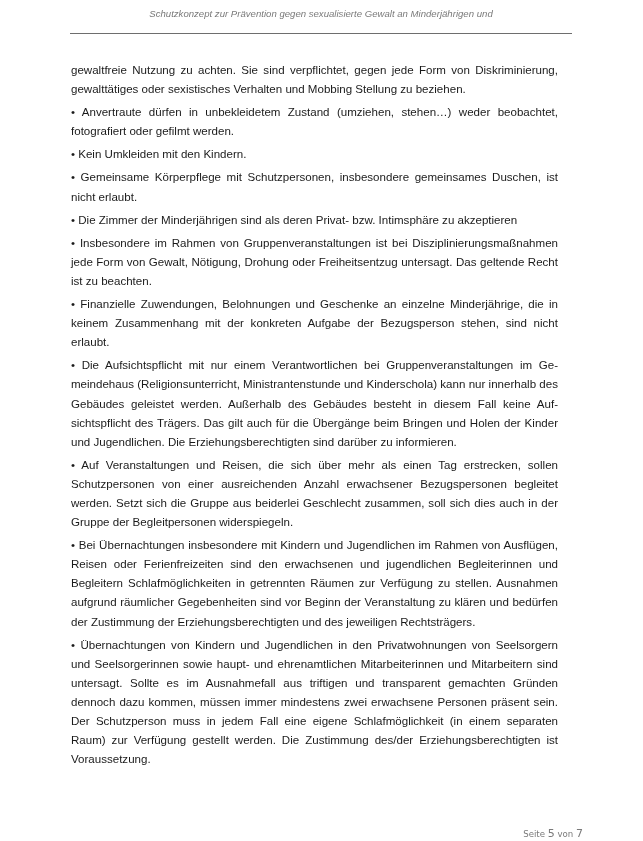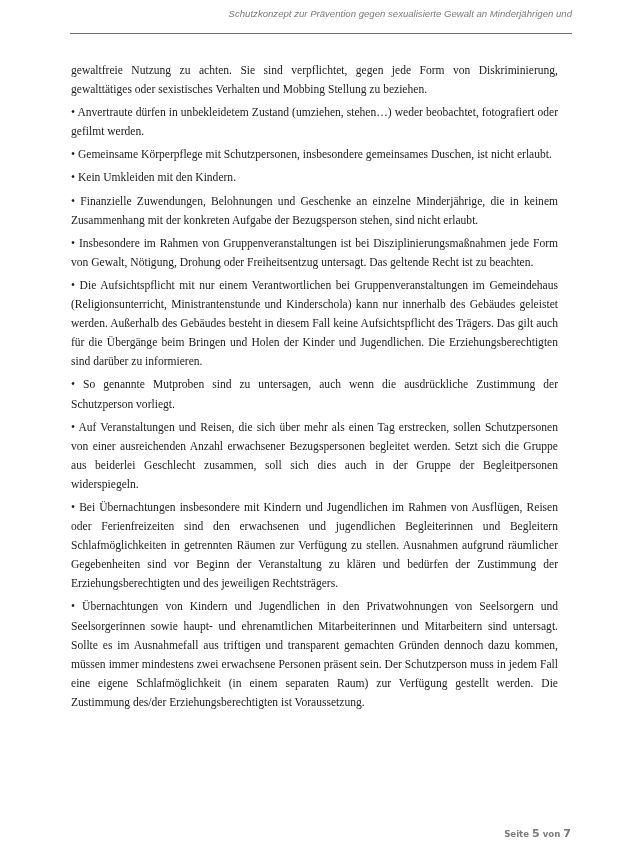--- a/index.html
+++ b/index.html
@@ -13,21 +13,21 @@
       position: relative;
       overflow: hidden;
       font-family: "Liberation Sans", sans-serif;
       color: #1a1a1a;
     }
     .page-header {
       position: absolute;
       left: 70px;
       top: 8px;
       width: 502px;
-      text-align: right;
+      text-align: center;
       font-style: italic;
       font-size: 9.6px;
       line-height: 11.5px;
       color: #7a7a7a;
     }
     .header-rule {
       position: absolute;
       left: 70px;
       top: 33px;
       width: 502px;
@@ -39,52 +39,50 @@
       left: 71px;
       top: 61px;
       width: 499px;
       font-size: 11.55px;
       line-height: 19.1px;
       text-align: justify;
       hyphens: manual;
     }
     .content p {
       margin: 0 12px 4px 0;
-      font-family: Liberation Serif, serif;
     }
     .page-number {
       position: absolute;
-      right: 72px;
+      right: 60px;
       top: 827px;
       font-size: 8.6px;
       color: #7a7a7a;
       font-family: "DejaVu Sans", sans-serif;
-      font-weight: bold;
     }
     .page-number .num {
       font-size: 11px;
     }
   </style>
 </head>
 <body>
 
 <div class="page-header">
   <div>Schutzkonzept zur Prävention gegen sexualisierte Gewalt an Minderjährigen und</div>
 </div>
 <div class="header-rule"></div>
 
 <div class="content">
   <p>gewaltfreie Nutzung zu achten. Sie sind verpflichtet, gegen jede Form von Diskriminierung, gewalttätiges oder sexistisches Verhalten und Mobbing Stellung zu beziehen.</p>
   <p>• Anvertraute dürfen in unbekleidetem Zustand (umziehen, stehen…) weder beobachtet, fotografiert oder gefilmt werden.</p>
+  <p>• Kein Umkleiden mit den Kindern.</p>
   <p>• Gemeinsame Körperpflege mit Schutzpersonen, insbesondere gemeinsames Duschen, ist nicht erlaubt.</p>
-  <p>• Kein Umkleiden mit den Kindern.</p>
+  <p>• Die Zimmer der Minderjährigen sind als deren Privat- bzw. Intimsphäre zu akzeptieren</p>
+  <p>• Insbesondere im Rahmen von Gruppenveranstaltungen ist bei Disziplinierungsmaßnahmen jede Form von Gewalt, Nötigung, Drohung oder Freiheitsentzug untersagt. Das geltende Recht ist zu beachten.</p>
   <p>• Finanzielle Zuwendungen, Belohnungen und Geschenke an einzelne Minderjährige, die in keinem Zusammenhang mit der konkreten Aufgabe der Bezugsperson stehen, sind nicht erlaubt.</p>
-  <p>• Insbesondere im Rahmen von Gruppenveranstaltungen ist bei Disziplinierungsmaßnahmen jede Form von Gewalt, Nötigung, Drohung oder Freiheitsentzug untersagt. Das geltende Recht ist zu beachten.</p>
   <p>• Die Aufsichtspflicht mit nur einem Verantwortlichen bei Gruppenveranstaltungen im Ge­meindehaus (Religionsunterricht, Ministrantenstunde und Kinderschola) kann nur innerhalb des Gebäudes geleistet werden. Außerhalb des Gebäudes besteht in diesem Fall keine Auf­sichtspflicht des Trägers. Das gilt auch für die Übergänge beim Bringen und Holen der Kin­der und Jugendlichen. Die Erziehungsberechtigten sind darüber zu informieren.</p>
-  <p>• So genannte Mutproben sind zu untersagen, auch wenn die ausdrückliche Zustimmung der Schutzperson vorliegt.</p>
   <p>• Auf Veranstaltungen und Reisen, die sich über mehr als einen Tag erstrecken, sollen Schutzpersonen von einer ausreichenden Anzahl erwachsener Bezugspersonen begleitet werden. Setzt sich die Gruppe aus beiderlei Geschlecht zusammen, soll sich dies auch in der Gruppe der Begleitpersonen widerspiegeln.</p>
   <p>• Bei Übernachtungen insbesondere mit Kindern und Jugendlichen im Rahmen von Ausflü­gen, Reisen oder Ferienfreizeiten sind den erwachsenen und jugendlichen Begleiterinnen und Begleitern Schlafmöglichkeiten in getrennten Räumen zur Verfügung zu stellen. Aus­nahmen aufgrund räumlicher Gegebenheiten sind vor Beginn der Veranstaltung zu klären und bedürfen der Zustimmung der Erziehungsberechtigten und des jeweiligen Rechtsträgers.</p>
   <p> • Übernachtungen von Kindern und Jugendlichen in den Privatwohnungen von Seelsorgern und Seelsorgerinnen sowie haupt- und ehrenamtlichen Mitarbeiterinnen und Mitarbeitern sind untersagt. Sollte es im Ausnahmefall aus triftigen und transparent gemachten Gründen dennoch dazu kommen, müssen immer mindestens zwei erwachsene Personen präsent sein. Der Schutzperson muss in jedem Fall eine eigene Schlafmöglichkeit (in einem separa­ten Raum) zur Verfügung gestellt werden. Die Zustimmung des/der Erziehungsberechtigten ist Voraussetzung.</p>
 </div>
 
 <div class="page-number">
   <span>Seite</span>
   <span class="num">5</span>
   <span>von</span>
   <span class="num">7</span>

